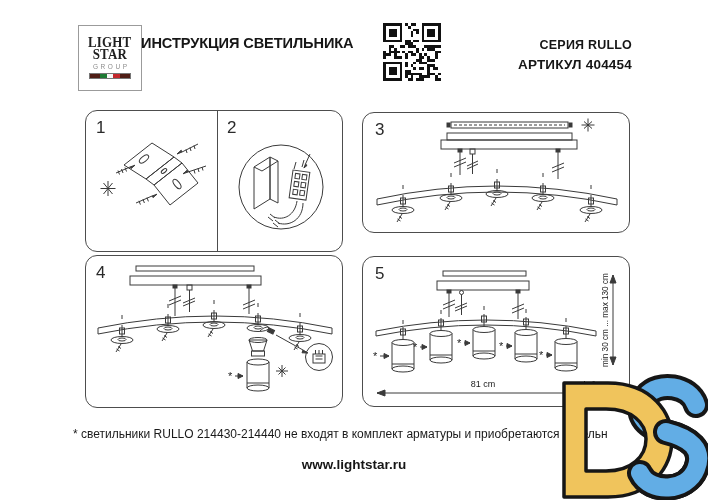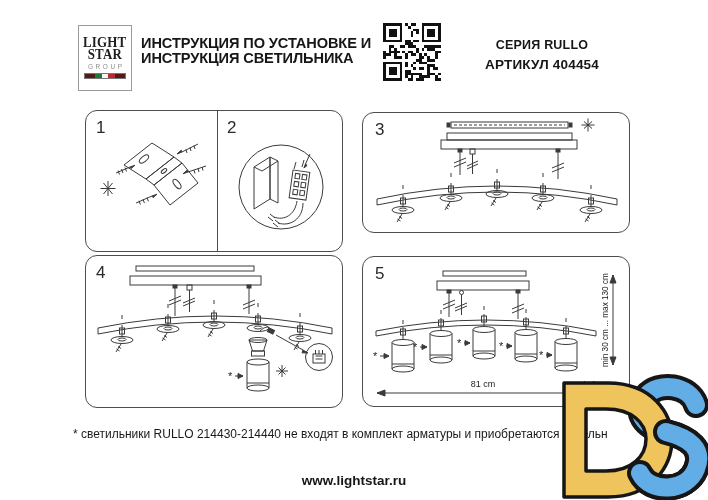--- a/index.html
+++ b/index.html
@@ -3,21 +3,21 @@
 <meta charset="utf-8">
 <style>
   html,body{margin:0;padding:0;}
   body{background:#888;}
   .page{
     position:relative;width:708px;height:500px;background:#ffffff;
     overflow:hidden;font-family:"Liberation Sans",sans-serif;color:#1c1c1c;
   }
   
   .logo-box{
-    position:absolute;left:78px;top:25px;width:54px;height:66px;
+    position:absolute;left:78px;top:25px;width:64px;height:66px;
     border:1px solid #9b9b9b;background:#fff;box-sizing:border-box;
     display:flex;flex-direction:column;align-items:center;justify-content:center;
   }
   .logo-word{
     font-family:"Liberation Serif",serif;font-weight:bold;font-size:13.5px;
     line-height:12px;color:#1f1f1f;transform:scale(.96,1.12);letter-spacing:.2px;
   }
   .logo-group{
     font-size:6.5px;letter-spacing:2.6px;color:#8d8d8d;margin-top:2px;
     margin-right:-2.6px;
@@ -25,21 +25,21 @@
   .logo-flag{
     width:40px;height:4px;margin-top:3px;border:0.5px solid #777;
     background:linear-gradient(90deg,#4e1d15 0 26%,#1e7a34 26% 42%,#f7f7f7 42% 58%,#c3272b 58% 74%,#4e1d15 74% 100%);
   }
   .main-title{
     position:absolute;left:141px;top:36px;width:250px;
     font-size:14.6px;font-weight:bold;line-height:15px;letter-spacing:-.1px;color:#161616;
   }
   .qr{position:absolute;left:383px;top:23px;width:58px;height:58px;}
   .series-block{
-    position:absolute;left:452px;top:38px;width:180px;text-align:center;color:#161616;
+    position:absolute;left:452px;top:38px;width:180px;text-align:right;color:#161616;
   }
   .series-line{font-size:12.5px;font-weight:bold;letter-spacing:.2px;}
   .article-line{font-size:13.5px;font-weight:bold;margin-top:5px;letter-spacing:.2px;}
   
   .pbox{
     position:absolute;border:1.5px solid #4d4d4d;border-radius:12px;
     box-sizing:border-box;background:#fff;
   }
   .pbox-a{left:85px;top:110px;width:258px;height:142px;}
   .pbox-b{left:362px;top:112px;width:268px;height:121px;}
@@ -52,40 +52,39 @@
   .pbox svg{position:absolute;}
   .draw{stroke:#3a3a3a;stroke-width:1;fill:none;}
   .drawf{stroke:#3a3a3a;stroke-width:1;fill:#3a3a3a;}
   .dimtxt{font-family:"Liberation Sans",sans-serif;fill:#1a1a1a;}
   
   .footnote{
     position:absolute;left:73px;top:427px;font-size:12px;color:#1a1a1a;white-space:nowrap;
   }
   .website{
     position:absolute;left:0;top:457px;width:708px;text-align:center;
-    font-size:13.5px;font-weight:bold;color:#161616;margin-top:16px;
+    font-size:13.5px;font-weight:bold;color:#161616;
   }
   
   .watermark{position:absolute;left:556px;top:371px;width:152px;height:129px;z-index:10;}
 </style>
 </head>
 <body>
 
 <div class="page">
 
   <div>
     <div class="logo-box">
       <div class="logo-word">LIGHT</div>
       <div class="logo-word">STAR</div>
       <div class="logo-group">GROUP</div>
       <div class="logo-flag"></div>
     </div>
 
     <div class="main-title">
-      <div>ИНСТРУКЦИЯ ПО УСТАНОВКЕ И</div>
       <div>ИНСТРУКЦИЯ СВЕТИЛЬНИКА</div>
     </div>
 
     <svg class="qr" id="qr-svg" viewBox="0 0 21 21" shape-rendering="crispEdges">
         <rect x="0" y="0" width="21" height="21" fill="#fff"></rect>
         <rect x="0" y="0" width="7" height="7" fill="#111"></rect>
         <rect x="1" y="1" width="5" height="5" fill="#fff"></rect>
         <rect x="2" y="2" width="3" height="3" fill="#111"></rect>
         <rect x="14" y="0" width="7" height="7" fill="#111"></rect>
         <rect x="15" y="1" width="5" height="5" fill="#fff"></rect>

